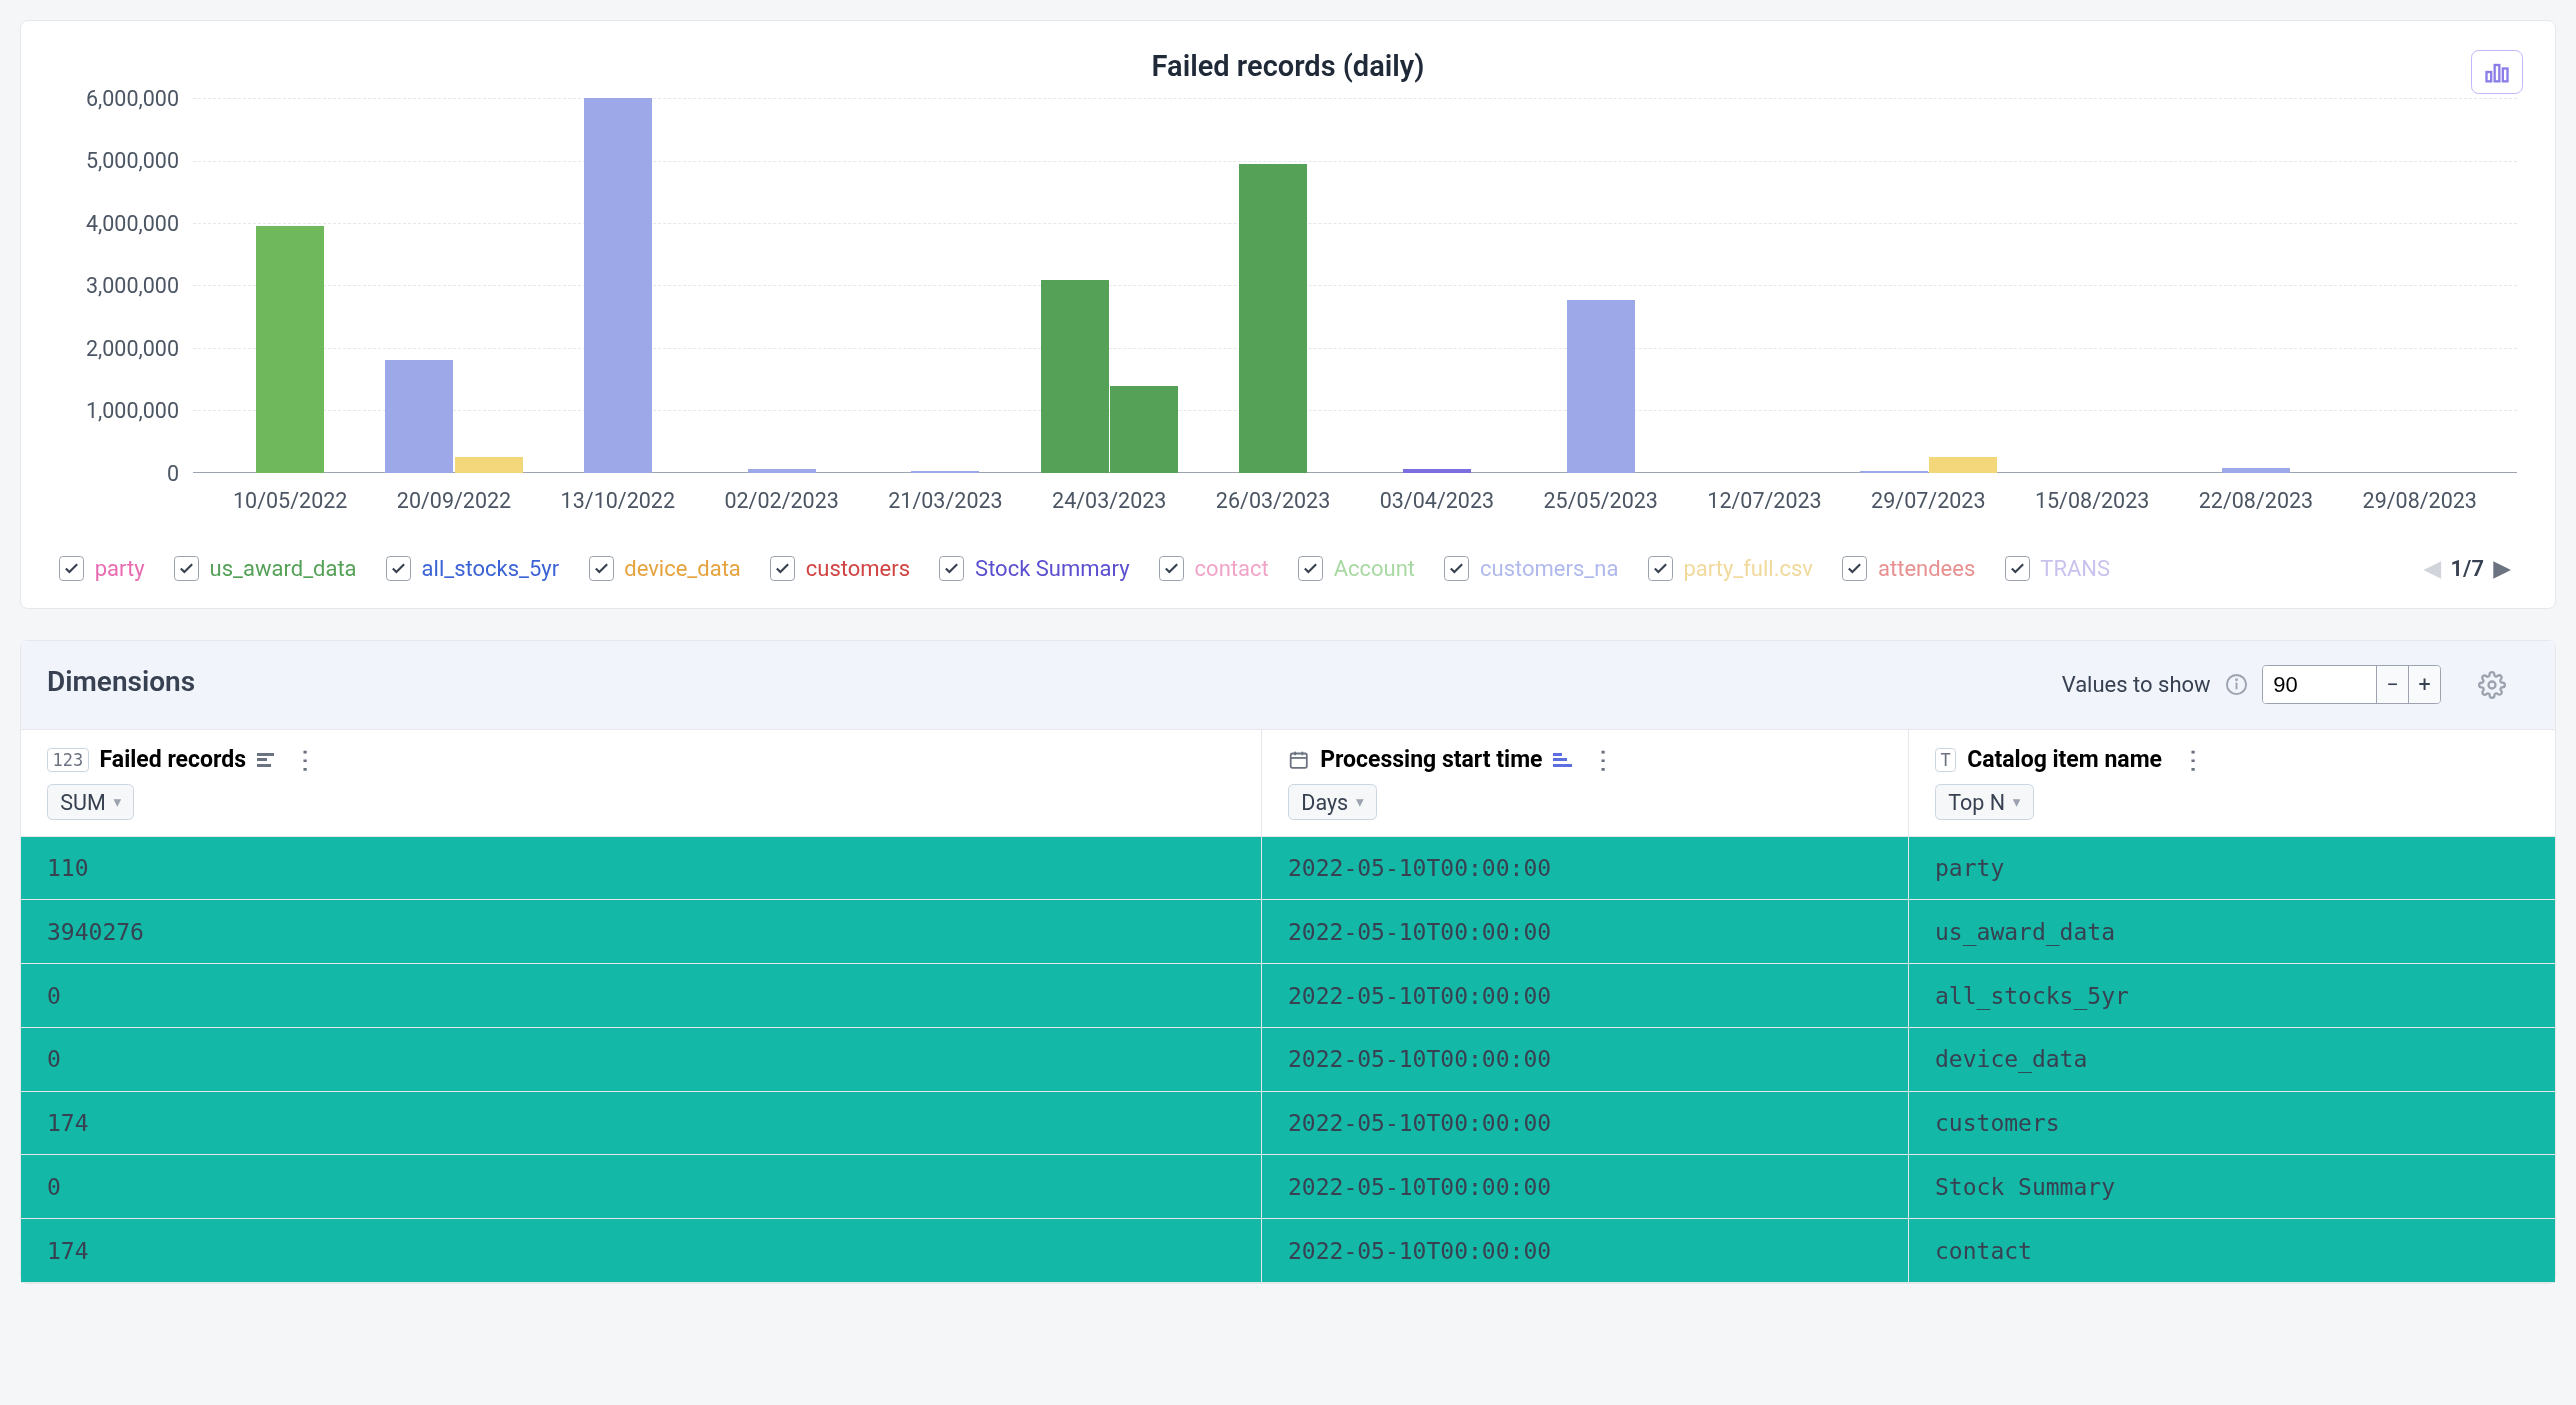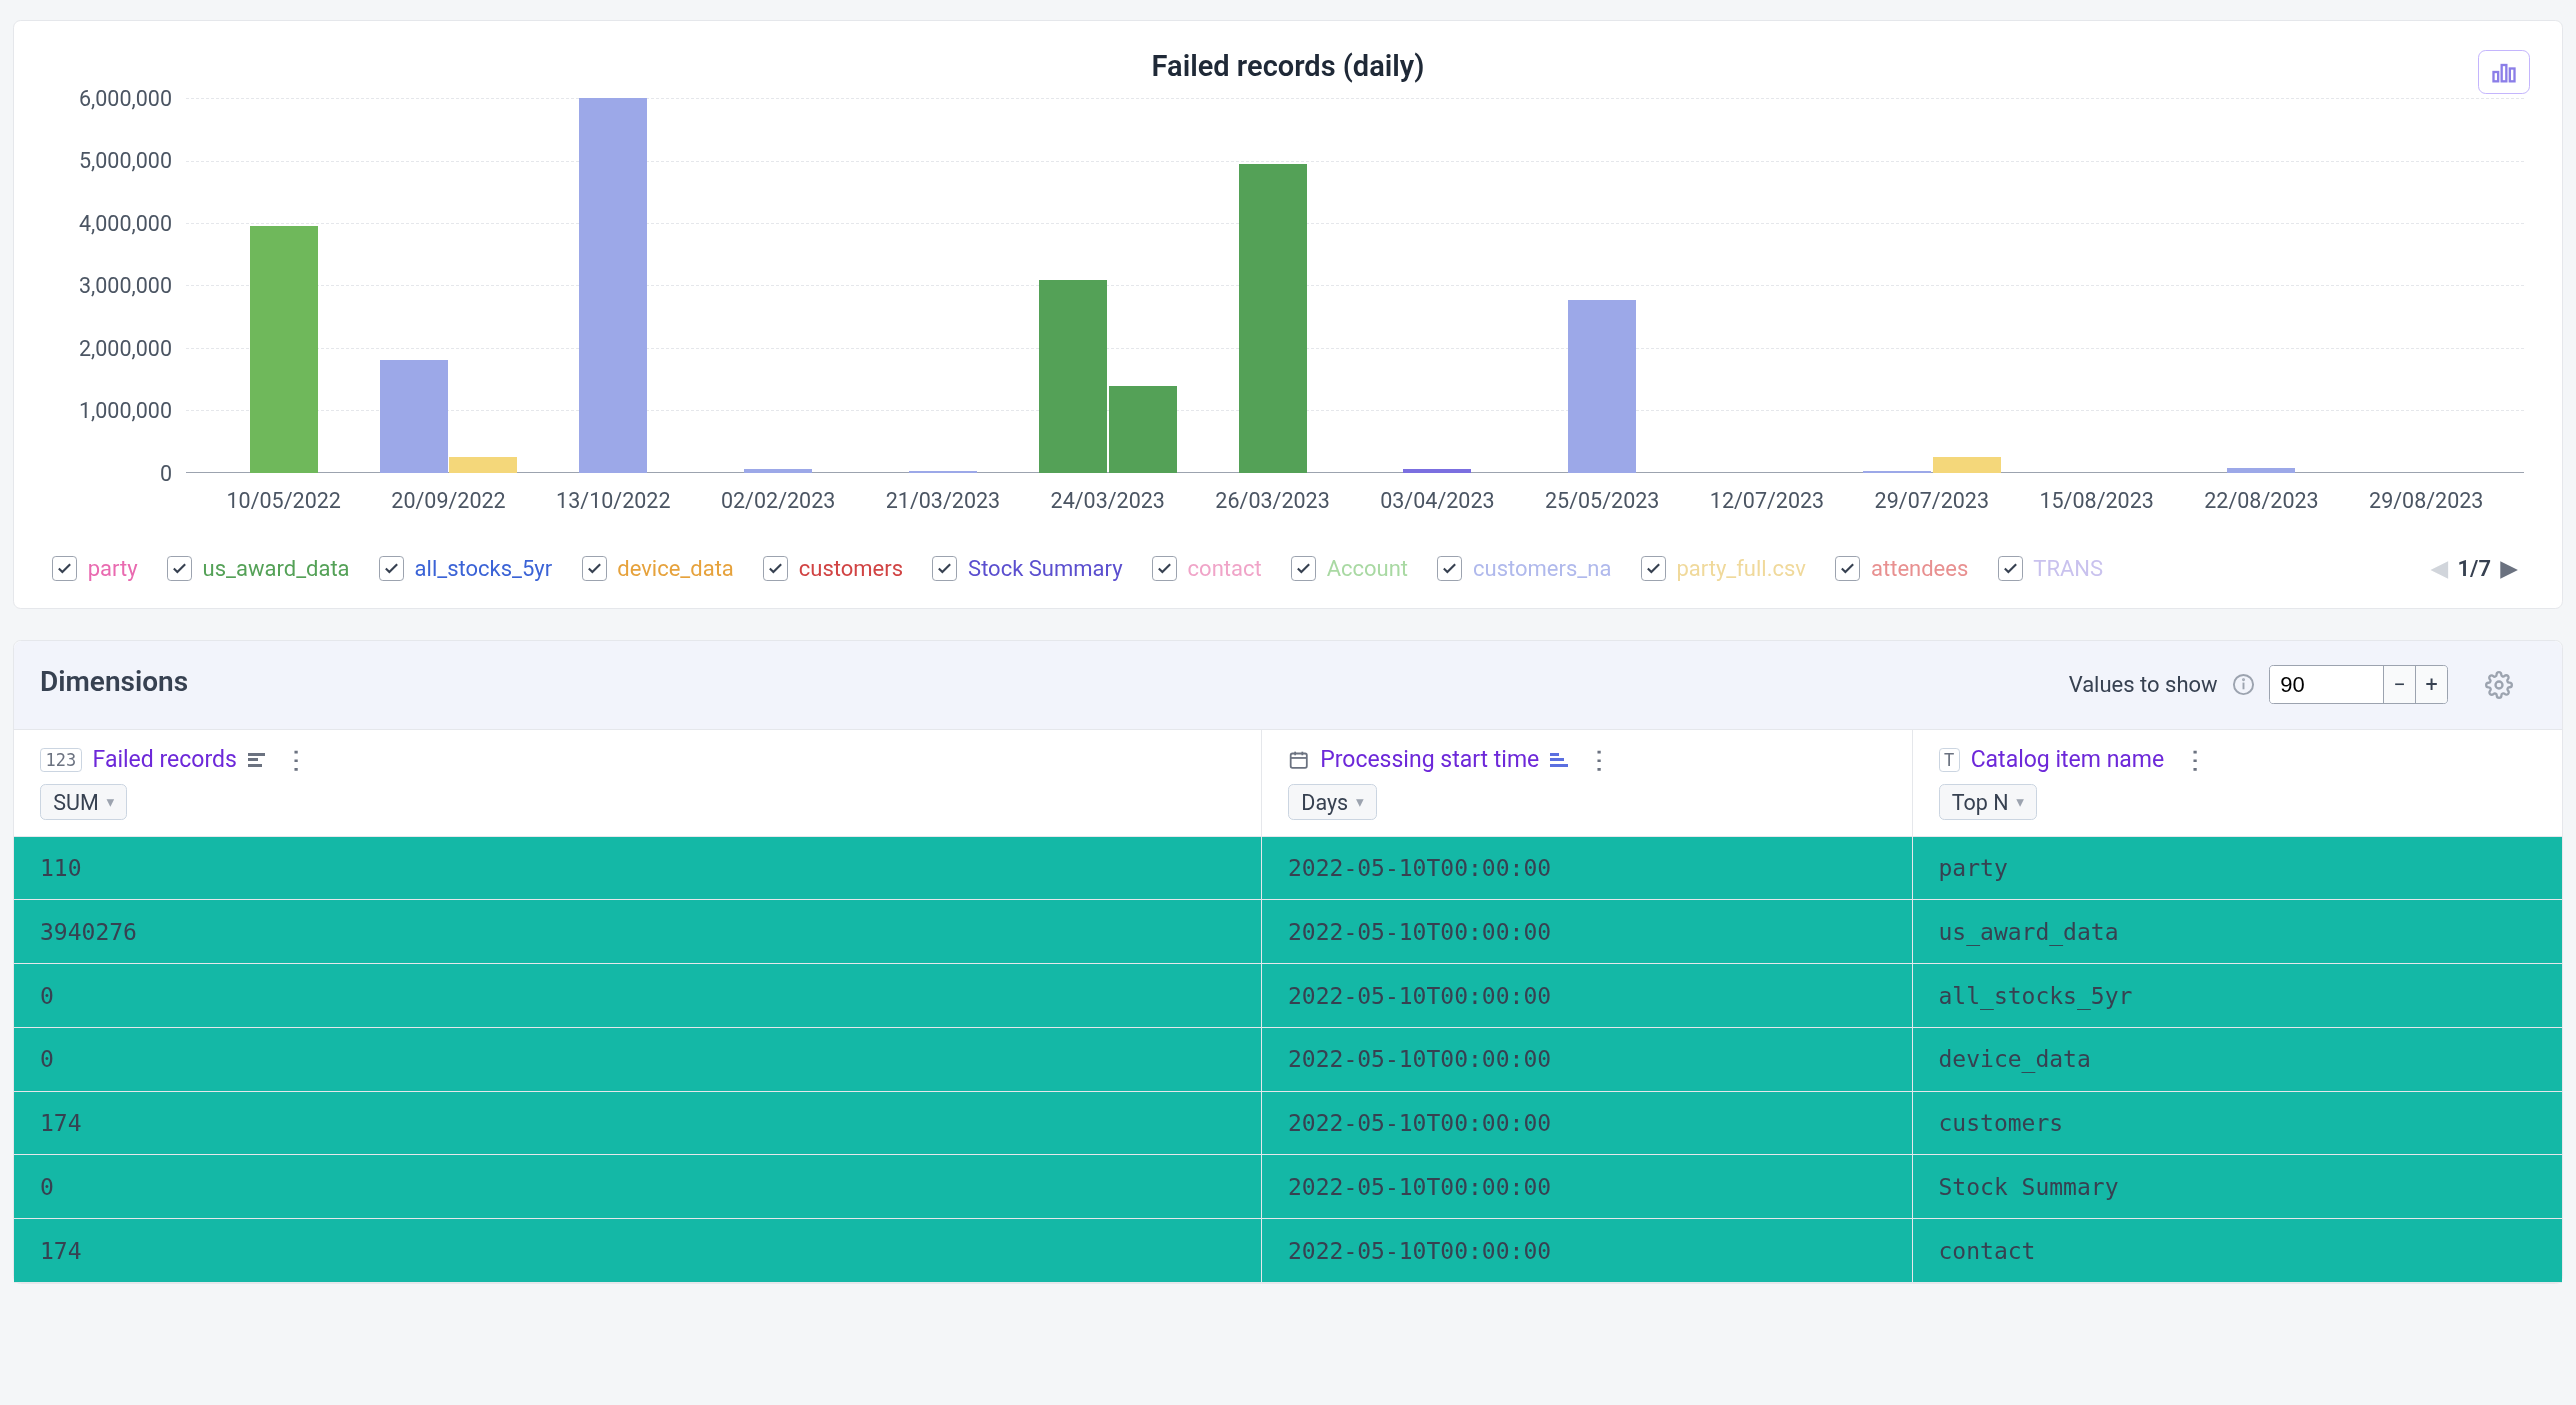--- a/index.html
+++ b/index.html
@@ -1,16 +1,16 @@
 <!DOCTYPE html>
 <html style="font-size:12.3px"><head>
 <meta charset="utf-8">
 <style>
 html,body{margin:0;padding:0;background:#f4f6f8;font-family:-apple-system,BlinkMacSystemFont,"Segoe UI",Roboto,sans-serif;color:#1f2937;overflow-x:hidden}
-.page{padding:20px 13px;width:2576px;height:1405px;box-sizing:border-box}
+.page{padding:20px 20px;width:2576px;height:1405px;box-sizing:border-box}
 .card{background:#fff;border:0.8px solid #e5e7eb;border-radius:7.7px;box-sizing:border-box}
 .chart-card{position:relative;padding:28px 38px 26px 38px}
 .chart-title{text-align:center;font-size:29px;font-weight:600;color:#1f2937;margin-bottom:15.3px}
 .chart-toggle-btn{position:absolute;top:29px;right:32px;width:50px;height:42px;border:1.5px solid #c4b5fd;border-radius:7.7px;background:#fff;display:flex;align-items:center;justify-content:center;color:#8b7ee8}
 .chart-area{position:relative;height:441px;display:flex}
 .y-axis{width:134px;display:flex;flex-direction:column;justify-content:space-between;padding-bottom:66px;box-sizing:border-box}
 .y-tick{font-size:21.5px;color:#4b5563;text-align:right;padding-right:14px;height:0;display:flex;align-items:center;justify-content:flex-end}
 .plot-wrap{flex:1;position:relative}
 .grid-lines{position:absolute;left:0;right:0;top:0;bottom:66px;display:flex;flex-direction:column;justify-content:space-between}
 .grid-line{height:0;border-top:1.5px dashed #e5e7eb}
@@ -39,21 +39,21 @@
 .stepper input{width:92px;border:none;font-size:22px;padding:0 10.7px;height:100%;outline:none}
 .stepper-btns{display:flex;height:100%}
 .stepper-btn{width:31px;border-left:1.5px solid #9ca3af;display:flex;align-items:center;justify-content:center;background:#f9fafb;font-size:21.5px;color:#374151}
 .gear-area{padding:0 23px;display:flex;align-items:center;color:#9ca3af}
 .subheaders-row{display:flex;border-bottom:0.8px solid #e5e7eb;background:#fff}
 .subheader-cell{padding:15.3px 26px 15.3px 26px;border-right:0.8px solid #e5e7eb;flex:1;display:flex;flex-direction:column;gap:9.2px}
 .subheader-cell.catalog{flex:0.5}
 .subheader-top{display:flex;align-items:center;gap:20px;}
 .subheader-left{display:flex;align-items:center;gap:10.7px}
 .type-badge{font-size:17px;color:#6b7280;border:1.2px solid #cbd5e1;border-radius:3.8px;padding:0.8px 4.6px;font-family:ui-monospace,monospace}
-.subheader-title{font-size:23px;color:#6d28d9;font-weight:400}
+.subheader-title{font-size:23px;color:#000000;font-weight:700}
 .bar-align-icon{display:inline-flex;flex-direction:column;gap:2.3px}
 .bar-align-icon span{display:block;height:3.1px;background:#6b7280}
 .bar-align-icon span:nth-child(1){width:17px}
 .bar-align-icon span:nth-child(2){width:10.7px}
 .bar-align-icon span:nth-child(3){width:14px}
 .bar-align-icon.asc span:nth-child(1){width:9.2px}
 .bar-align-icon.asc span:nth-child(2){width:14px}
 .bar-align-icon.asc span:nth-child(3){width:18.4px}
 .bar-align-icon.asc span{background:#5b6fe0}
 .kebab{font-size:26px;color:#6b7280;letter-spacing:-1.5px;transform:rotate(90deg)}

